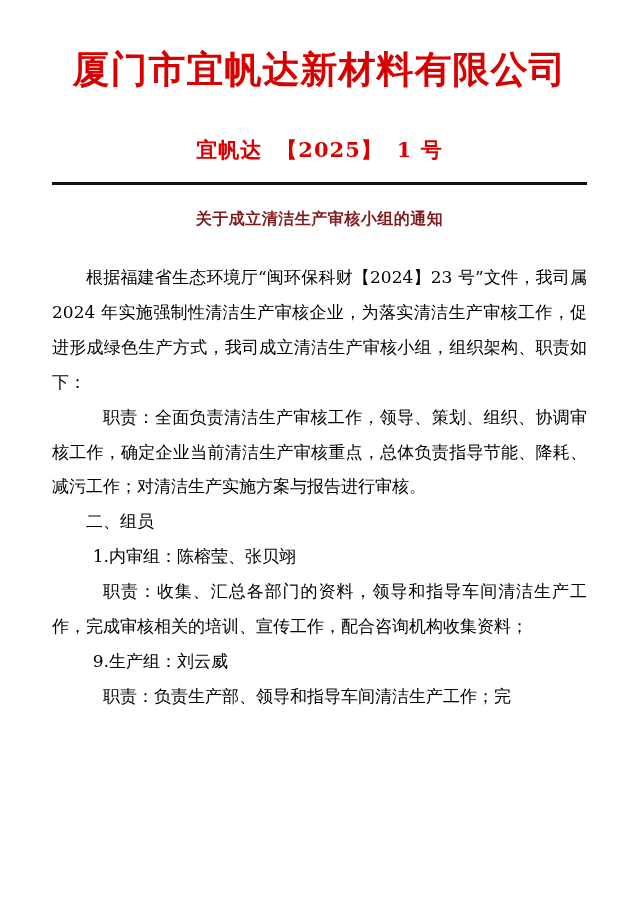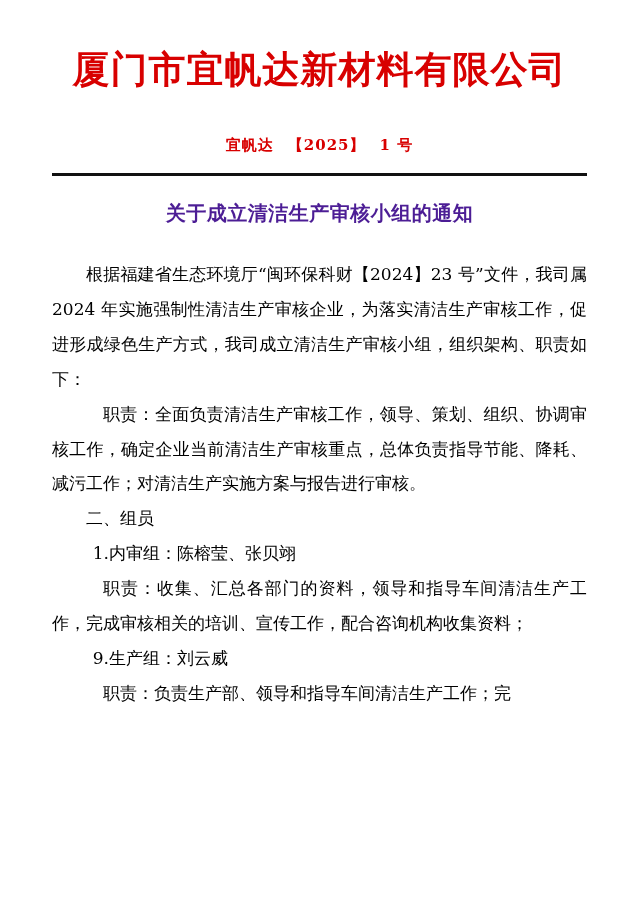--- a/index.html
+++ b/index.html
@@ -28,40 +28,40 @@
     font-weight: bold;
     font-size: 37px;
     letter-spacing: 1px;
     line-height: 1.2;
     white-space: nowrap;
   }
   .doc-number {
     margin-top: 44px;
     text-align: center;
     color: #d80000;
-    font-size: 15px;
+    font-size: 21px;
     font-weight: bold;
     letter-spacing: 1px;
   }
   .doc-number .gap {
     display: inline-block;
     width: 14px;
   }
   .red-rule {
     margin-top: 18px;
     height: 3px;
     background: #111111;
     width: 100%;
   }
   .doc-title {
     margin-top: 24px;
     text-align: center;
-    font-size: 20px;
+    font-size: 16px;
     font-weight: bold;
-    color: #4c1d95;
+    color: #7f1d1d;
     letter-spacing: 0.5px;
   }
   .body-text {
     margin-top: 30px;
     font-size: 17px;
     line-height: 2.05;
     color: #000000;
     text-align: justify;
   }
   .para {

